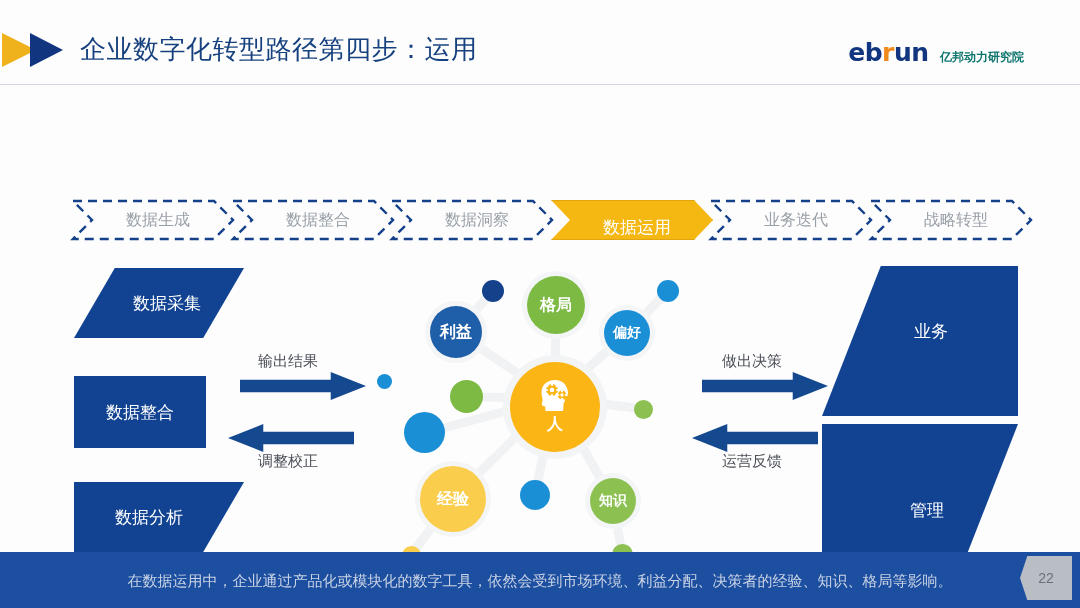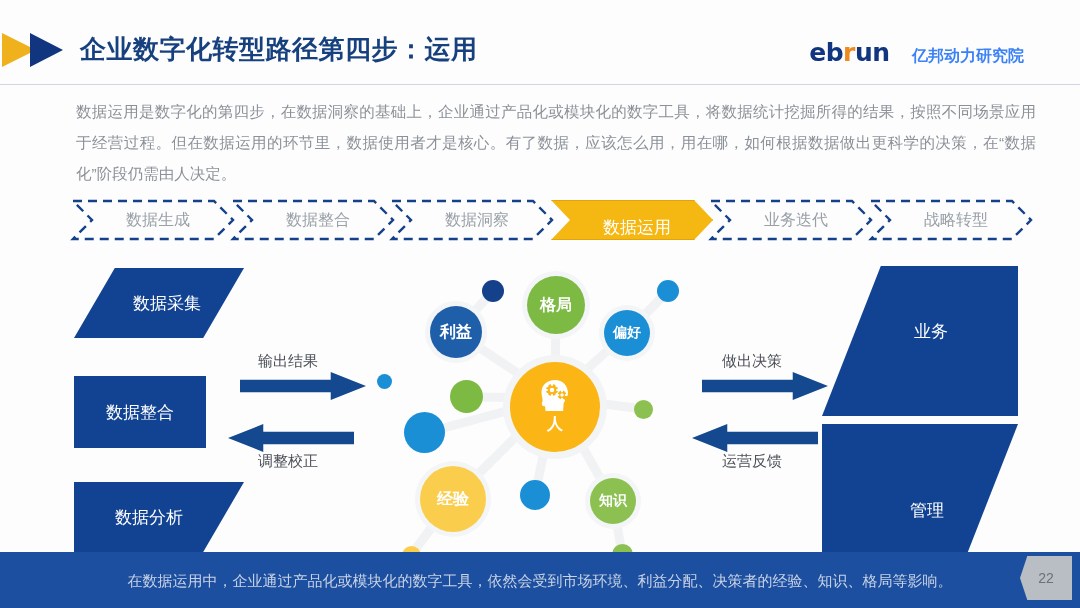--- a/index.html
+++ b/index.html
@@ -14,28 +14,28 @@
   #slide{position:absolute;left:0;top:0;width:1080px;height:608px;background:#fdfdfd;overflow:hidden;}
 
   
   #header{position:absolute;left:0;top:0;width:1080px;height:86px;}
   #hdr-rule{position:absolute;left:0;top:84px;width:1080px;height:1px;background:#cfd6e2;}
   .arrow-mark{position:absolute;top:33px;}
   #arrow-yellow{left:2px;width:0;height:0;border-top:17px solid transparent;border-bottom:17px solid transparent;border-left:34px solid #f0b21c;}
   #arrow-blue{left:30px;width:0;height:0;border-top:17px solid transparent;border-bottom:17px solid transparent;border-left:33px solid #12357f;}
   #page-title{
     position:absolute;left:80px;top:32px;
-    font-size:26px;font-weight:bold;color:#17417e;letter-spacing:.5px;
+    font-size:26px;font-weight:normal;color:#17417e;letter-spacing:.5px;
     white-space:nowrap;
   }
   
   #logo{position:absolute;right:56px;top:40px;white-space:nowrap;line-height:1;}
   #logo .word{font-size:25px;font-weight:bold;letter-spacing:-.5px;color:#12357f;font-family:"DejaVu Sans",sans-serif;}
   #logo .word .r{color:#f08a1c;}
-  #logo .cn{font-size:16px;font-weight:bold;color:#3b82f6;margin-left:18px;letter-spacing:0px;}
+  #logo .cn{font-size:12px;font-weight:bold;color:#0f766e;margin-left:7px;letter-spacing:0px;}
 
   
   #intro{
     position:absolute;left:76px;top:96px;width:960px;
     font-size:15.5px;line-height:31px;color:#8c9199;
     text-align:justify;
   }
 
   
   #stepper{position:absolute;left:72px;top:200px;width:960px;height:40px;}
@@ -163,21 +163,20 @@
     <div class="arrow-mark" id="arrow-yellow"></div>
     <div class="arrow-mark" id="arrow-blue"></div>
     <div id="page-title">企业数字化转型路径第四步：运用</div>
     <div id="logo">
       <span class="word"><span>eb</span><span class="r">r</span><span>un</span></span>
       <span class="cn">亿邦动力研究院</span>
     </div>
     <div id="hdr-rule"></div>
   </div>
 
-  <div id="intro">数据运用是数字化的第四步，在数据洞察的基础上，企业通过产品化或模块化的数字工具，将数据统计挖掘所得的结果，按照不同场景应用于经营过程。但在数据运用的环节里，数据使用者才是核心。有了数据，应该怎么用，用在哪，如何根据数据做出更科学的决策，在“数据化”阶段仍需由人决定。</div>
 
   <div id="stepper">
       <div class="step inactive" style="left: 0px; width: 162px; clip-path: none; background: transparent;">
         <svg class="edge" viewBox="0 0 162 40" preserveAspectRatio="none">
           <path d="M1,1 L142,1 L161,20 L142,39 L1,39 L20,20 Z" fill="none" stroke="#15418a" stroke-width="2.4" stroke-dasharray="9 6"></path>
         </svg>
         <span class="lbl">数据生成</span>
       </div>
       <div class="step inactive" style="left: 160px; width: 162px; clip-path: none; background: transparent;">
         <svg class="edge" viewBox="0 0 162 40" preserveAspectRatio="none">

